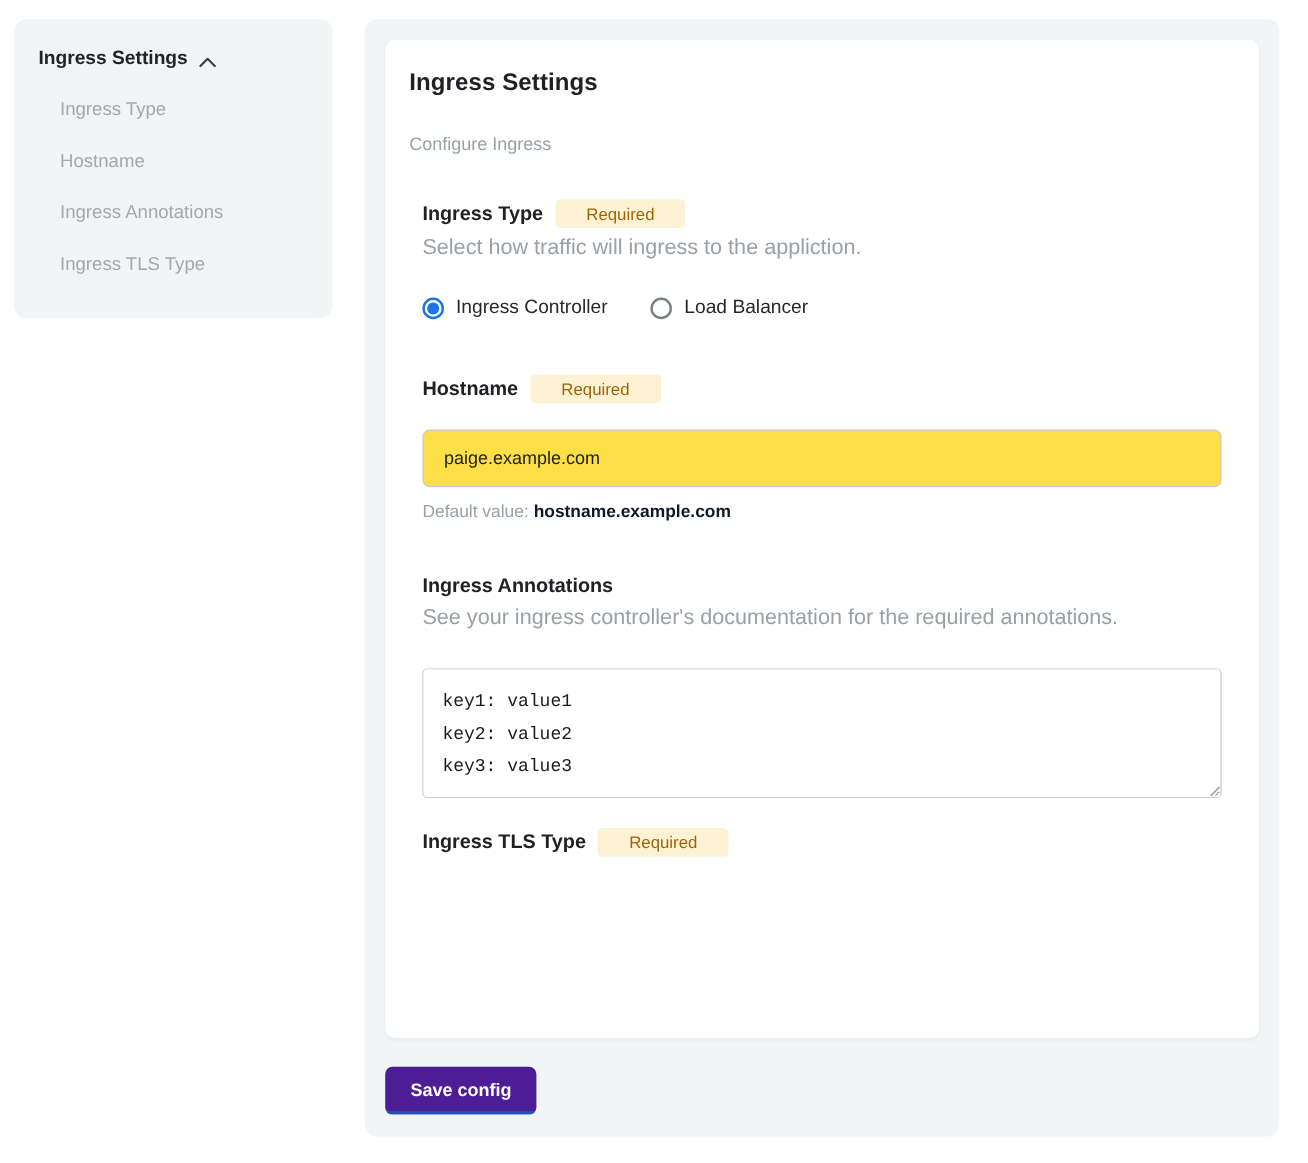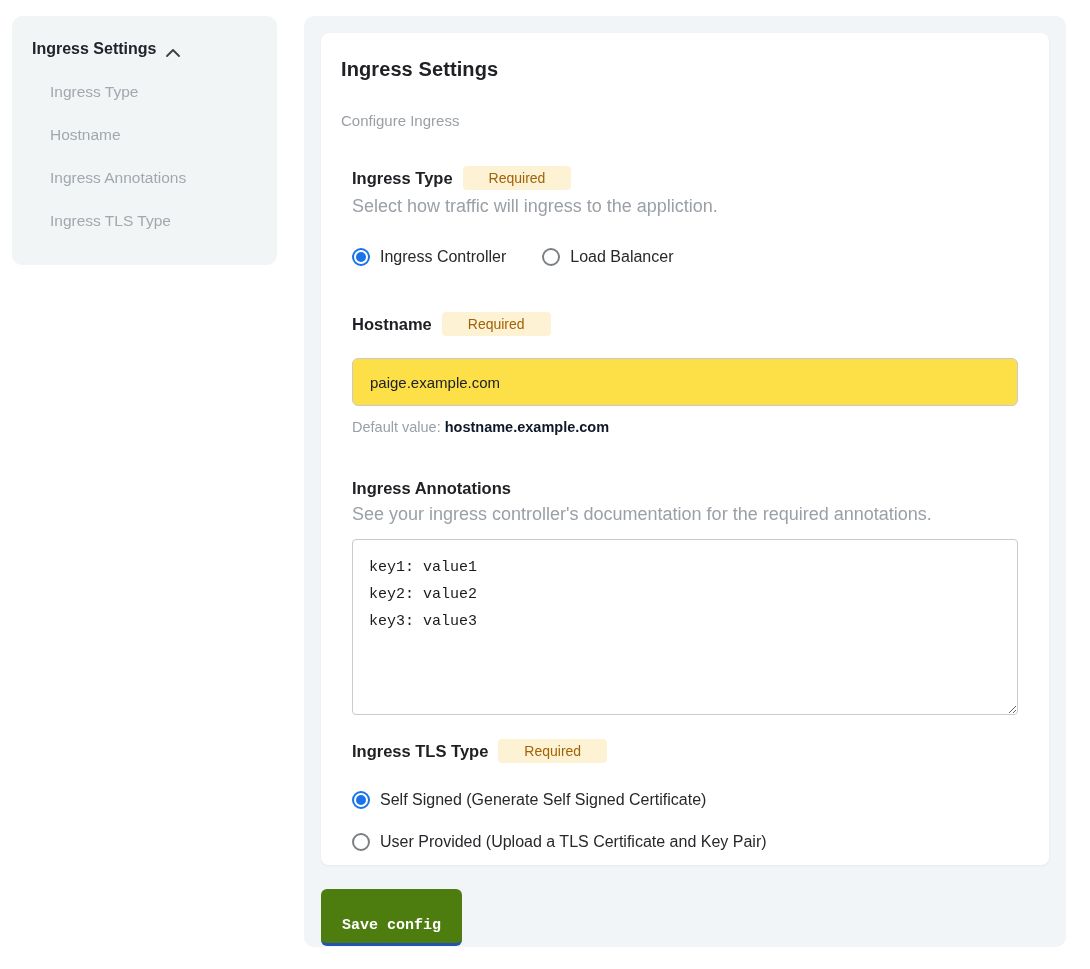--- a/index.html
+++ b/index.html
@@ -45,32 +45,32 @@
   .radio-label { font-size:16px; font-weight:500; color:#26282b; }
 
   .sec-hostname { margin-top:46px; }
   .text-input { margin-top:22px; width:100%; height:48px; border:1px solid #c9cacc;
     border-radius:6px; padding:0 17px; font-size:15px; color:#202124;
     font-family:"Liberation Sans", sans-serif; background:#fde047; outline:none; }
   .default-line { margin-top:13px; font-size:14.5px; color:#9aa0a6; }
   .default-line b { color:#0f172a; font-weight:700; }
 
   .sec-annotations { margin-top:44px; }
-  .annotations-area { margin-top:14px; width:100%; height:176px;
+  .annotations-area { margin-top:32px; width:100%; height:108px;
     border:1px solid #c9cacc; border-radius:4px; padding:14px 16px;
     font-family:"Liberation Mono","DejaVu Sans Mono",monospace; font-size:15px;
     line-height:27px; color:#1b1b1b; resize:both; outline:none; }
 
   .sec-tls { margin-top:20px; }
   .tls-options { margin-top:28px; display:flex; flex-direction:column; gap:24px; }
 
-  .save-btn { margin:24px 0 0 0; display:inline-block; background:#4d7c0f;
+  .save-btn { margin:24px 0 0 0; display:inline-block; background:#4c1d95;
     border:none; border-bottom:3px solid #2353b5; border-radius:6px;
-    color:#ffffff; font-weight:700; font-size:15px; padding:28px 21px 9px 21px;
-    font-family:Liberation Mono, monospace; cursor:pointer; }
+    color:#ffffff; font-weight:700; font-size:15px; padding:11px 21px 9px 21px;
+    font-family:Liberation Sans, sans-serif; cursor:pointer; }
 </style>
 </head>
 <body>
 
 <nav class="sidebar">
   <div class="sidebar-header">
     <span class="sidebar-header-label">Ingress Settings</span>
     <span class="chev">
       <svg width="16" height="10" viewBox="0 0 16 10">
         <polyline points="2,8 8,2 14,8" fill="none" stroke="#3b4046" stroke-width="1.8" stroke-linecap="round" stroke-linejoin="round"></polyline>
@@ -130,29 +130,19 @@
         <textarea class="annotations-area" spellcheck="false" style="">key1: value1
 key2: value2
 key3: value3</textarea>
       </div>
 
       <div class="sec-tls">
         <div class="label-row">
           <span class="section-label">Ingress TLS Type</span>
           <span class="required-badge">Required</span>
         </div>
-        <div class="tls-options">
-          <div class="radio-option">
-            <span class="radio checked"></span>
-            <span class="radio-label">Self Signed (Generate Self Signed Certificate)</span>
-          </div>
-          <div class="radio-option">
-            <span class="radio unchecked"></span>
-            <span class="radio-label">User Provided (Upload a TLS Certificate and Key Pair)</span>
-          </div>
-        </div>
       </div>
 
     </div>
   </section>
 
   <button class="save-btn">Save config</button>
 </main>
 
 </body></html>

